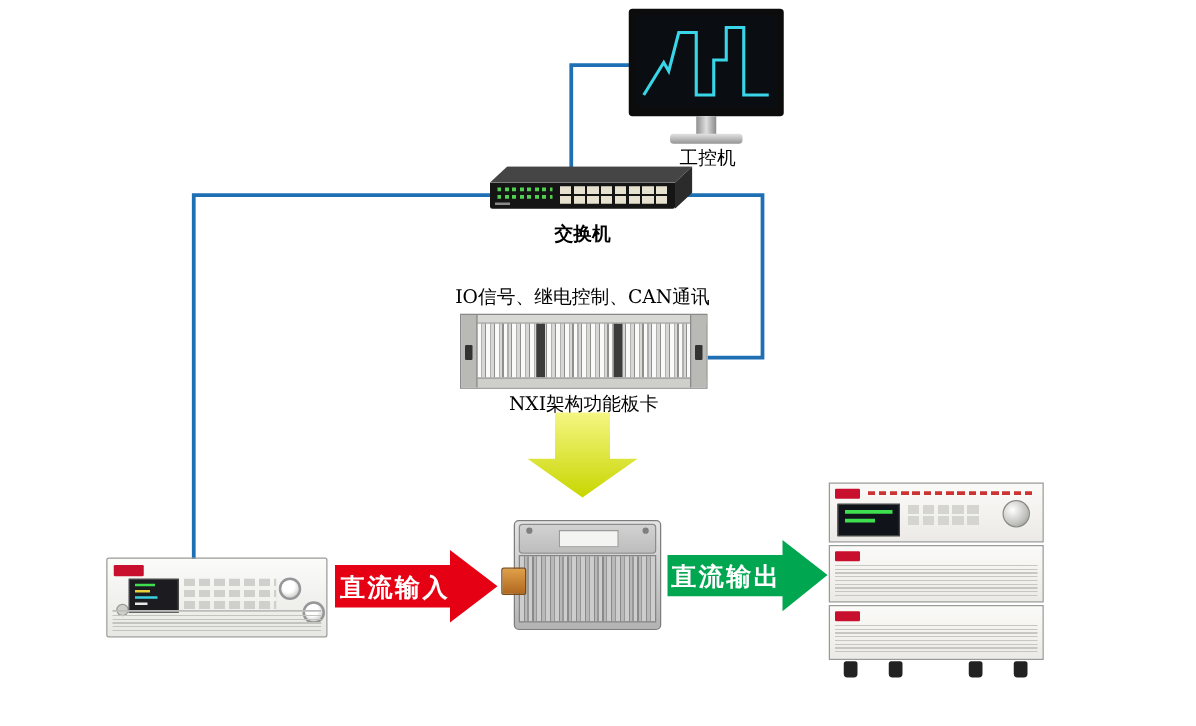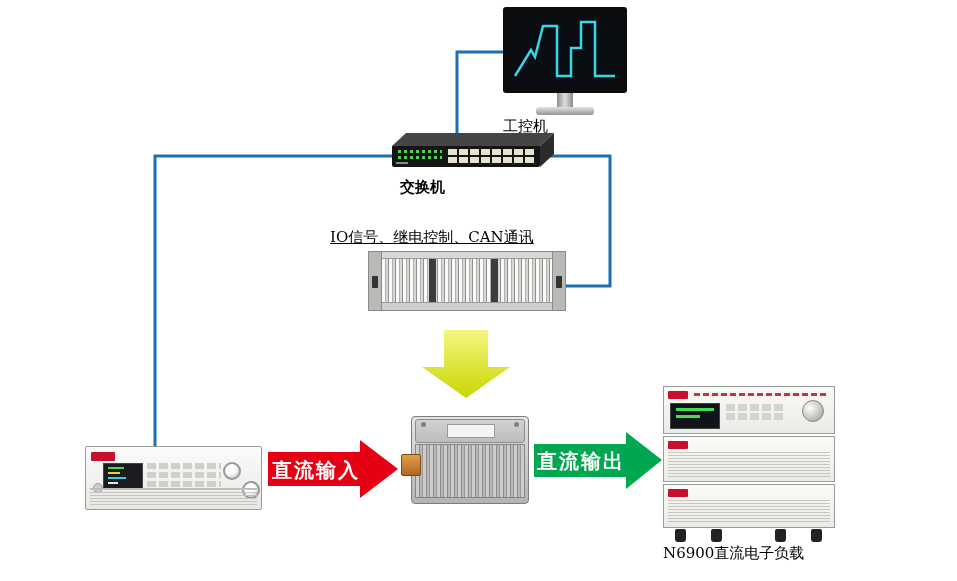--- a/index.html
+++ b/index.html
@@ -1,21 +1,21 @@
 <!DOCTYPE html>
 <html><head>
 <meta charset="utf-8">
 <style>
   html,body{margin:0;padding:0;background:#fff;}
   .stage{position:relative;width:957px;height:581px;background:#ffffff;overflow:hidden;
          font-family:"DejaVu Serif","Liberation Serif",serif;}
   .overlay{position:absolute;left:0;top:0;width:957px;height:581px;}
   .arrow-text{fill:#ffffff;font-family:"DejaVu Sans","Liberation Sans",sans-serif;
               font-weight:bold;font-size:20px;letter-spacing:2px;text-anchor:middle;}
-  .label{position:absolute;font-size:15px;line-height:1.2;color:#000;}
+  .label{position:absolute;text-align:center;font-size:15px;line-height:1.2;color:#000;}
 
   
   .monitor{position:absolute;left:503px;top:7px;width:126px;height:110px;}
   .monitor .bezel{position:absolute;left:0;top:0;width:124px;height:86px;background:#0c0c0c;border-radius:3px;}
   .monitor .screen{position:absolute;left:6px;top:5px;width:112px;height:74px;background:#0a0d11;}
   .monitor .neck{position:absolute;left:54px;top:86px;width:16px;height:15px;
                  background:linear-gradient(90deg,#8f8f8f,#dedede,#8a8a8a);}
   .monitor .base{position:absolute;left:33px;top:100px;width:58px;height:8px;border-radius:3px;
                  background:linear-gradient(#e3e3e3,#949494);}
 
@@ -106,21 +106,21 @@
   .load .knob{position:absolute;right:10px;top:13px;width:22px;height:22px;border-radius:50%;border:1px solid #888;box-sizing:border-box;
     background:radial-gradient(circle at 35% 35%,#ffffff,#c2c2be 60%,#8e8e8a);}
   .load .vents{position:absolute;left:4px;right:4px;top:15px;bottom:4px;
     background:repeating-linear-gradient(to bottom,#c6c6c2 0 1px,transparent 1px 3px);}
   .load .wheel{position:absolute;top:143px;width:11px;height:13px;background:#222;border-radius:2px 2px 3px 3px;}
   .load .w1{left:12px;} .load .w2{left:48px;} .load .w3{left:112px;} .load .w4{left:148px;}
 
   
   .pc-label{left:503px;top:117px;width:126px;}
   .switch-label{left:400px;top:178px;width:132px;font-weight:bold;}
-  .chassis-caption{left:330px;top:228px;width:272px;text-decoration:underline;}
+  .chassis-caption{left:330px;top:228px;width:272px;}
   .chassis-label{left:368px;top:314px;width:198px;}
   .psu-label{left:60px;top:514px;width:226px;}
   .load-label{left:663px;top:544px;width:172px;}
 </style>
 </head>
 <body>
 
 <div class="stage">
 
   <svg class="overlay" viewBox="0 0 957 581">
@@ -175,20 +175,21 @@
     <div class="module m1"></div>
     <div class="module m2"></div>
     <div class="rail-bottom"></div>
     <div class="ear left">
       <div class="handle"></div>
     </div>
     <div class="ear right">
       <div class="handle"></div>
     </div>
   </div>
+  <div class="label chassis-label">NXI架构功能板卡</div>
 
   <div class="dut">
     <div class="body"></div>
     <div class="topplate"></div>
     <div class="sticker"></div>
     <div class="fins"></div>
     <div class="connector"></div>
     <div class="bolt b1"></div>
     <div class="bolt b2"></div>
   </div>
@@ -225,15 +226,14 @@
     </div>
     <div class="unit u3">
       <div class="logo"></div>
       <div class="vents"></div>
     </div>
     <div class="wheel w1"></div>
     <div class="wheel w2"></div>
     <div class="wheel w3"></div>
     <div class="wheel w4"></div>
   </div>
-  <div class="label load-label">N6900直流电子负载</div>
 
 </div>
 
 </body></html>

